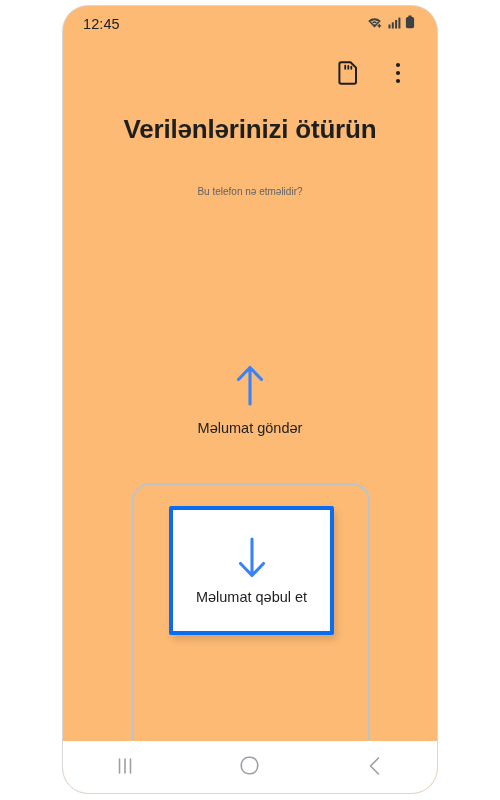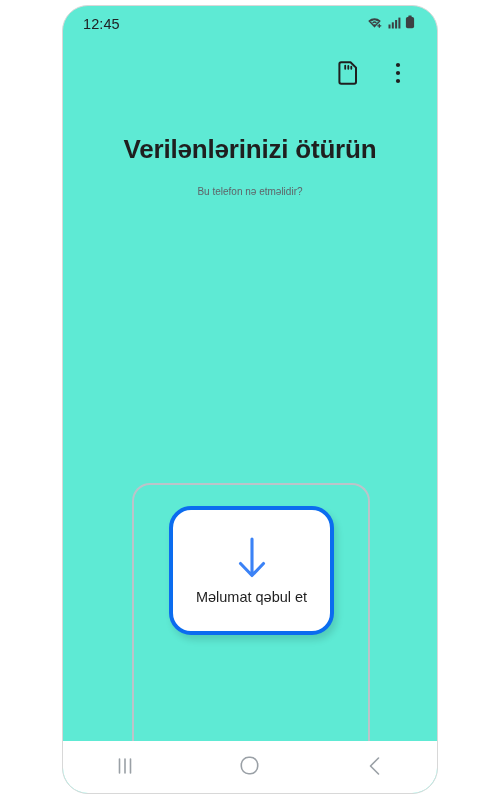--- a/index.html
+++ b/index.html
@@ -12,21 +12,21 @@
     overflow: hidden;
   }
 
   
   #phone-frame {
     position: absolute;
     left: 62px;
     top: 5px;
     width: 376px;
     height: 789px;
-    background: #5eead4;
+    background: #fdba74;
     border: 1.5px solid #d8d8d8;
     border-radius: 26px;
     overflow: hidden;
   }
 
   
   #status-bar {
     position: absolute;
     left: 0; top: 0;
     width: 100%;
@@ -67,21 +67,21 @@
     justify-content: center;
     background: none;
     border: none;
     cursor: pointer;
     border-radius: 50%;
   }
 
   
   #page-title {
     position: absolute;
-    left: 0; top: 128px;
+    left: 0; top: 108px;
     width: 100%;
     text-align: center;
     font-size: 26px;
     font-weight: 700;
     color: #1f1f1f;
     letter-spacing: -0.2px;
   }
   #page-subtitle {
     position: absolute;
     left: 0; top: 180px;
@@ -123,21 +123,21 @@
 
   
   #receive-button {
     position: absolute;
     left: 106px;
     top: 500px;
     width: 165px;
     height: 129px;
     background: #ffffff;
     border: 4px solid #0b6cef;
-    border-radius: 22px;
+    border-radius: 2px;
     display: flex;
     flex-direction: column;
     align-items: center;
     justify-content: center;
     gap: 6px;
     cursor: pointer;
     box-shadow: 3px 5px 7px rgba(0,0,0,0.13);
   }
   #receive-label {
     font-size: 14.5px;
@@ -224,20 +224,28 @@
           <circle cx="3" cy="20" r="2.1" fill="#1f1f1f"></circle>
         </svg>
       </span>
     </button>
 
   </div>
 
   <h1 id="page-title">Verilənlərinizi ötürün</h1>
   <p id="page-subtitle">Bu telefon nə etməlidir?</p>
 
+  <div id="send-option">
+    <span>
+      <svg width="34" height="42" viewBox="0 0 34 42">
+        <path d="M17 40 V4 M5.5 15.5 L17 3.5 L28.5 15.5" fill="none" stroke="#3b82f6" stroke-width="3.1" stroke-linecap="round" stroke-linejoin="round"></path>
+      </svg>
+    </span>
+    <span id="send-label">Məlumat göndər</span>
+  </div>
 
   <div id="receive-container"></div>
 
   <div id="receive-button">
     <span>
       <svg width="34" height="42" viewBox="0 0 34 42">
         <path d="M17 2 V38 M5.5 26.5 L17 38.5 L28.5 26.5" fill="none" stroke="#3b82f6" stroke-width="3.1" stroke-linecap="round" stroke-linejoin="round"></path>
       </svg>
     </span>
     <span id="receive-label">Məlumat qəbul et</span>

